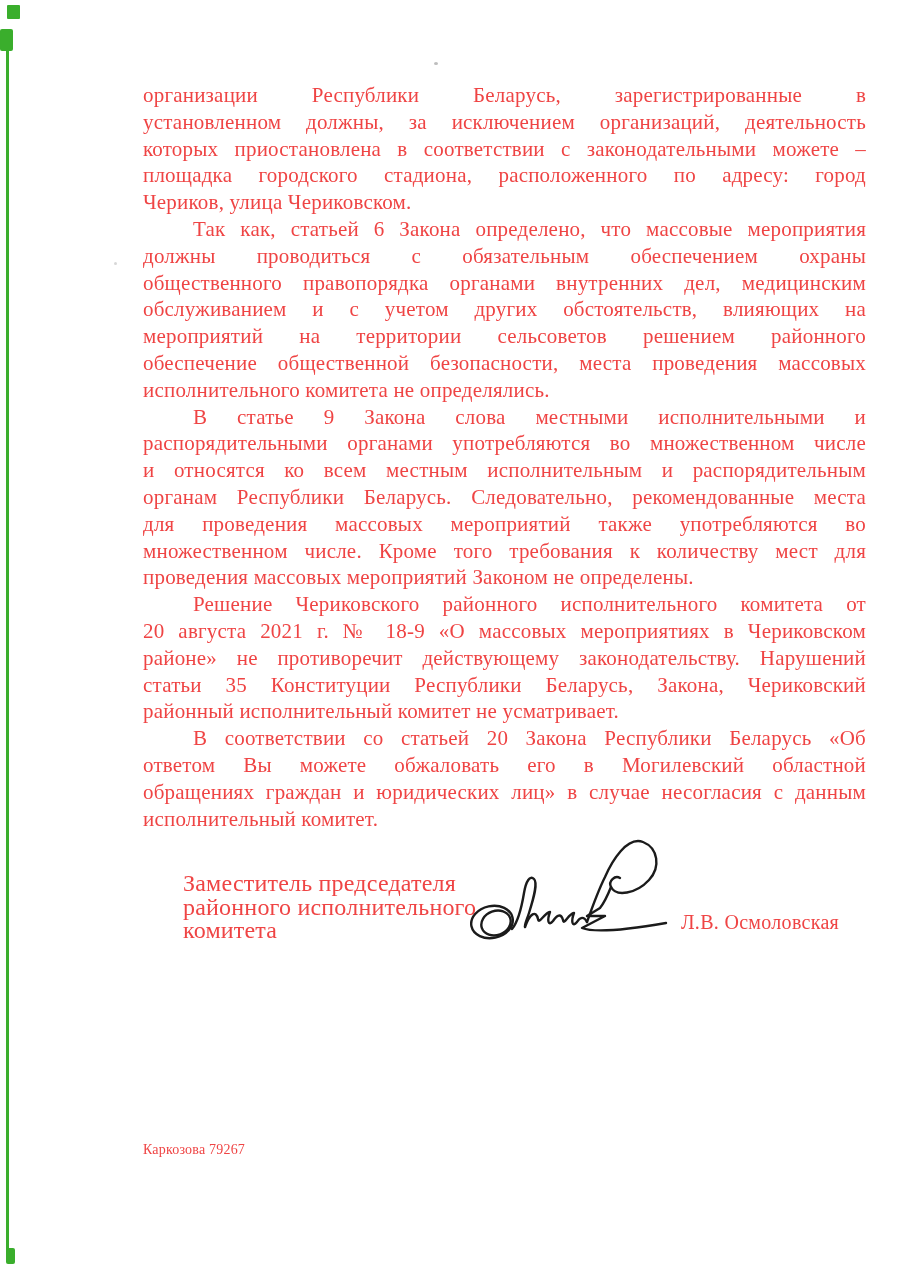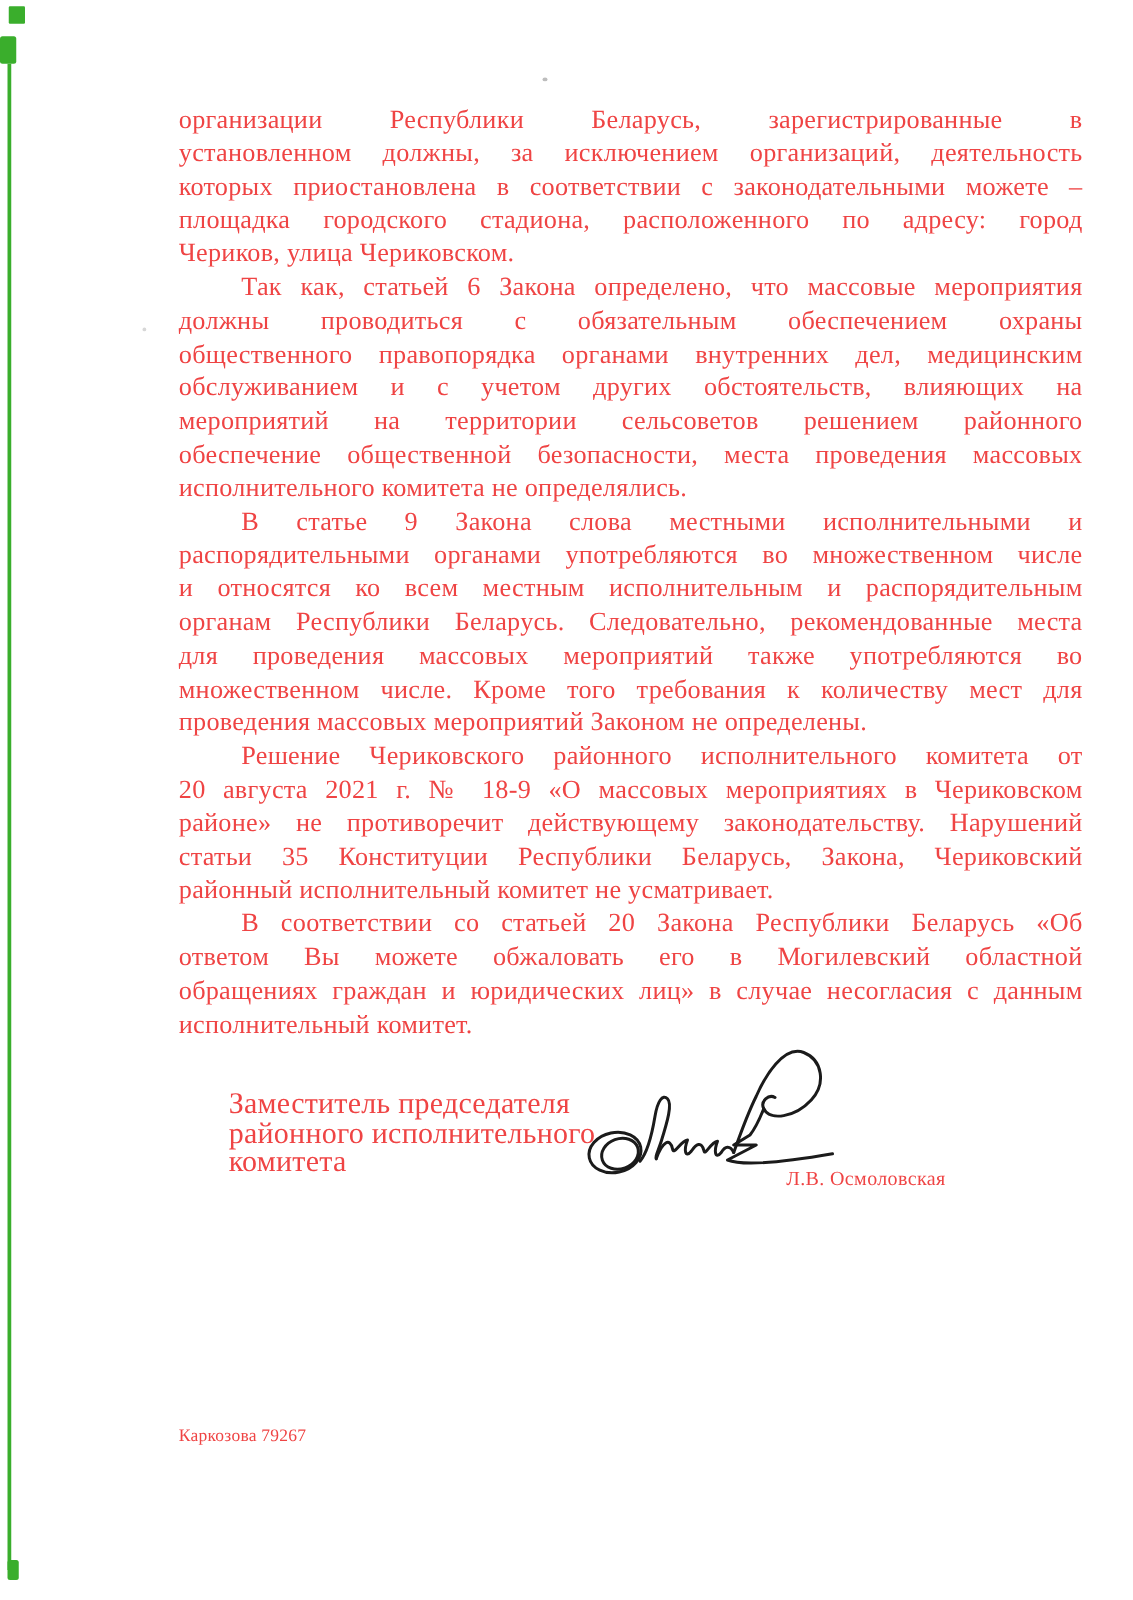--- a/index.html
+++ b/index.html
@@ -51,26 +51,25 @@
   }
   .signature-svg {
     position: absolute;
     left: 468px;
     top: 832px;
     width: 205px;
     height: 118px;
   }
   .sig-name {
     position: absolute;
-    left: 629px;
+    left: 681px;
     top: 911px;
-    font-size: 16px;
+    font-size: 20px;
     letter-spacing: 0.3px;
     white-space: nowrap;
-    margin-top: 24px;
   }
 
   .footer-note {
     position: absolute;
     left: 143px;
     top: 1142px;
     font-size: 14px;
     letter-spacing: 0.2px;
   }
 </style>

